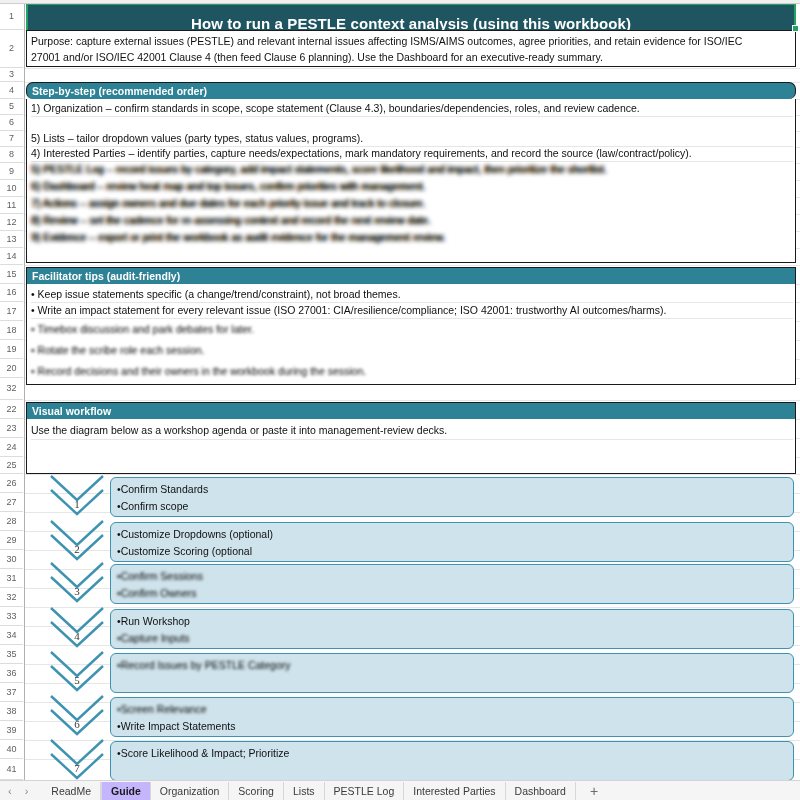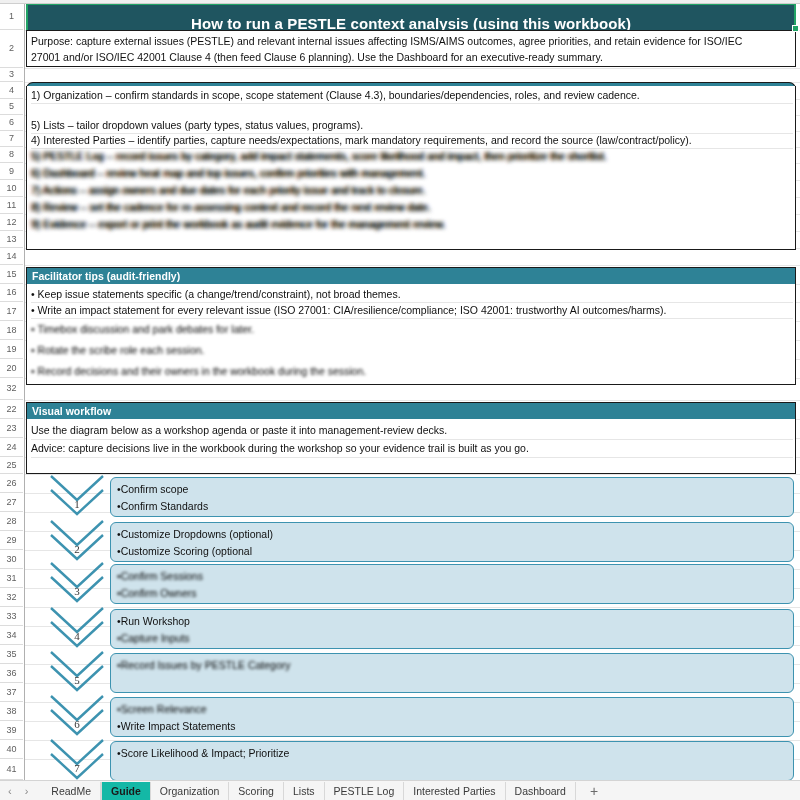--- a/index.html
+++ b/index.html
@@ -253,21 +253,21 @@
     color: #3a3a3a;
     padding: 0 9px;
     height: 18px;
     line-height: 18px;
     border-right: 1px solid #d8d8d8;
     white-space: nowrap;
   }
   .tab.active {
     font-weight: bold;
     color: #1a1a1a;
-    background: #14b8a6;
+    background: #c4b5fd;
     border-right: 1px solid #d8d8d8;
     border-left: 1px solid #d8d8d8;
   }
   .addtab {
     font-size: 14px;
     color: #6b6b6b;
     padding: 0 14px;
     line-height: 18px;
   }
 
@@ -383,21 +383,21 @@
     <div class="sel-handle" style="right:1px;top:25px;"></div>
 
     <div class="purpose-cell">
       <div>Purpose: capture external issues (PESTLE) and relevant internal issues affecting ISMS/AIMS outcomes, agree priorities, and retain evidence for ISO/IEC</div>
       <div>27001 and/or ISO/IEC 42001 Clause 4 (then feed Clause 6 planning). Use the Dashboard for an executive-ready summary.</div>
     </div>
 
     <div class="sec-head" style="top:82px;height:17px;border-radius:7px;">
       <span>Step-by-step (recommended order)</span>
     </div>
-    <div class="body-box" style="top:86px;height:164px;padding-left:29px;">
+    <div class="body-box" style="top:99px;height:164px;padding-left:29px;">
       <div class="line sep" style="top:2px;height:15px;">1) Organization – confirm standards in scope, scope statement (Clause 4.3), boundaries/dependencies, roles, and review cadence.</div>
       <div class="line sep" style="top:32px;height:15px;">5) Lists – tailor dropdown values (party types, status values, programs).</div>
       <div class="line sep" style="top:47px;height:15px;">4) Interested Parties – identify parties, capture needs/expectations, mark mandatory requirements, and record the source (law/contract/policy).</div>
       <div class="blur" style="left:4px;right:2px;top:62px;height:16px;">5) PESTLE Log – record issues by category, add impact statements, score likelihood and impact, then prioritize the shortlist.</div>
       <div class="blur" style="left:4px;right:2px;top:79px;height:16px;">6) Dashboard – review heat map and top issues, confirm priorities with management.</div>
       <div class="blur" style="left:4px;right:2px;top:96px;height:16px;">7) Actions – assign owners and due dates for each priority issue and track to closure.</div>
       <div class="blur" style="left:4px;right:2px;top:113px;height:16px;">8) Review – set the cadence for re-assessing context and record the next review date.</div>
       <div class="blur" style="left:4px;right:2px;top:130px;height:16px;">9) Evidence – export or print the workbook as audit evidence for the management review.</div>
     </div>
 
@@ -410,33 +410,32 @@
       <div class="blur hard" style="left:4px;right:2px;top:36px;height:18px;">• Timebox discussion and park debates for later.</div>
       <div class="blur hard" style="left:4px;right:2px;top:57px;height:18px;">• Rotate the scribe role each session.</div>
       <div class="blur hard" style="left:4px;right:2px;top:78px;height:18px;">• Record decisions and their owners in the workbook during the session.</div>
     </div>
 
     <div class="sec-head" style="top:402px;height:17px;">
       <span>Visual workflow</span>
     </div>
     <div class="body-box" style="top:419px;height:55px;">
       <div class="line sep" style="top:2px;height:18px;">Use the diagram below as a workshop agenda or paste it into management-review decks.</div>
-      <div class="line sep" style="top:20px;height:18px;">Advice: capture decisions live in the workbook during the workshop so your evidence trail is built as you go.</div>
     </div>
 
     <div id="wf-container">
         <div class="wf-step" style="top: 474px;">
           <svg class="wf-chev" viewBox="0 0 58 46">
             <polyline points="3,2 29,26 55,2" fill="none" stroke="#3D93B0" stroke-width="2.4"></polyline>
             <polyline points="3,16 29,40 55,16" fill="none" stroke="#3D93B0" stroke-width="2.4"></polyline>
           </svg>
           <div class="wf-num">1</div>
           <div class="wf-box">
+            <div class="wf-line">•Confirm Standards</div>
             <div class="wf-line">•Confirm scope</div>
-            <div class="wf-line">•Confirm Standards</div>
           </div>
         </div>
         <div class="wf-step" style="top: 519px;">
           <svg class="wf-chev" viewBox="0 0 58 46">
             <polyline points="3,2 29,26 55,2" fill="none" stroke="#3D93B0" stroke-width="2.4"></polyline>
             <polyline points="3,16 29,40 55,16" fill="none" stroke="#3D93B0" stroke-width="2.4"></polyline>
           </svg>
           <div class="wf-num">2</div>
           <div class="wf-box">
             <div class="wf-line">•Customize Dropdowns (optional)</div>

